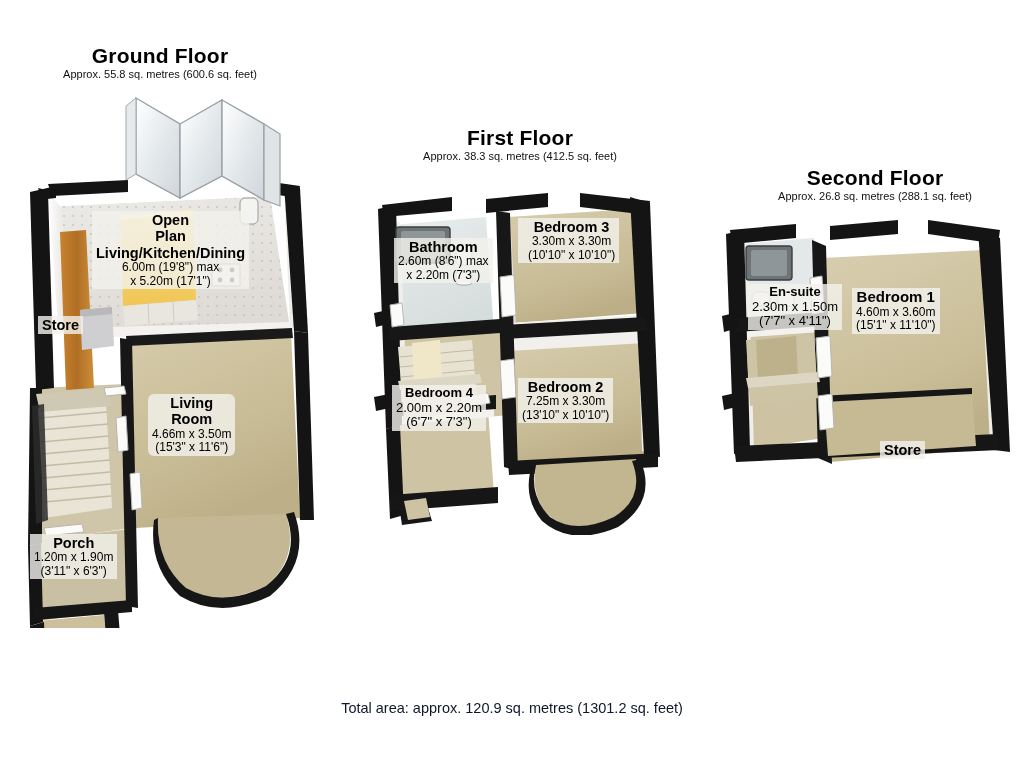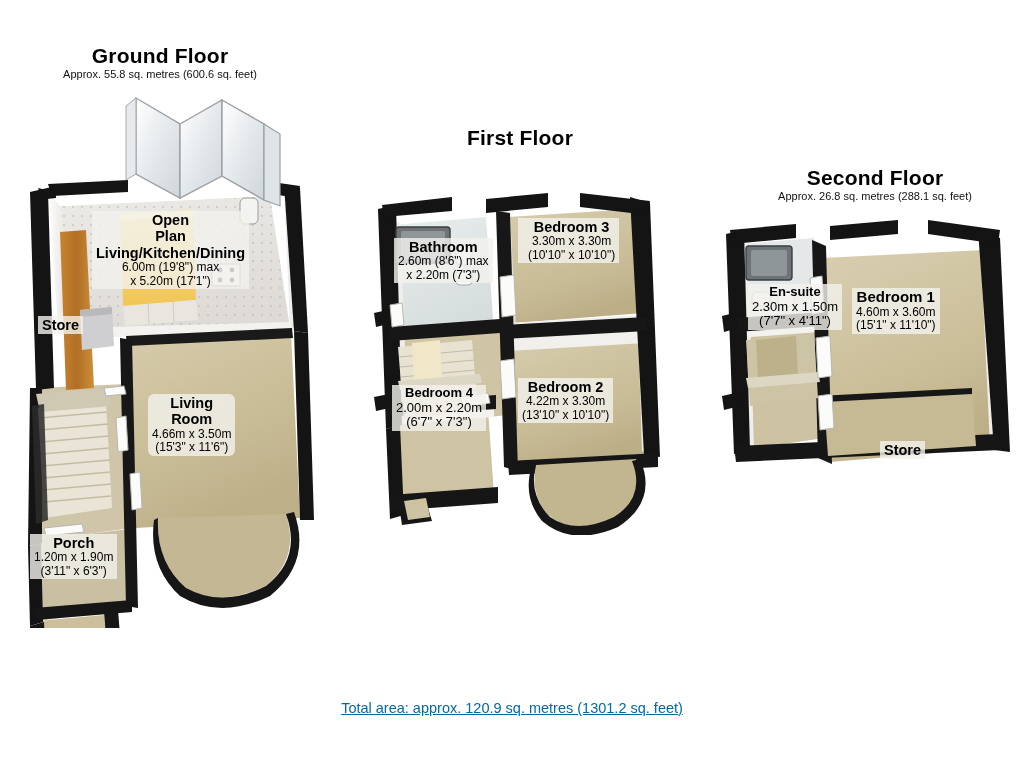--- a/index.html
+++ b/index.html
@@ -28,21 +28,21 @@
     white-space:nowrap;
   }
   .rlabel .nm{font-size:14.5px;font-weight:bold;display:block;}
   .rlabel .nm.sm{font-size:13px;}
   .rlabel .nm.lg{font-size:15px;}
   .rlabel .dm{font-size:12px;display:block;}
   .rlabel .dm.sm{font-size:13px;}
 
   .total{
     position:absolute;left:0;right:0;text-align:center;
-    font-size:14.5px;color:#0369a1;text-decoration:underline;
+    font-size:14.5px;color:#0f172a;
   }
   svg{display:block;}
 </style>
 </head>
 <body>
 
 <div class="stage">
 
   <div class="floor-head" style="left:30px;top:46px;width:260px;">
     <div class="floor-title">Ground Floor</div>
@@ -209,20 +209,21 @@
   </div>
 
   <div class="rlabel" style="left:30px;top:534px;">
     <span class="nm">Porch</span>
     <span class="dm">1.20m x 1.90m</span>
     <span class="dm">(3'11" x 6'3")</span>
   </div>
 
   <div class="floor-head" style="left:395px;top:128px;width:250px;">
     <div class="floor-title">First Floor</div>
+    <div class="floor-sub">Approx. 38.3 sq. metres (412.5 sq. feet)</div>
   </div>
 
   <svg style="position:absolute;left:368px;top:165px;" width="310" height="370" viewBox="0 0 310 370">
     <defs>
       <linearGradient id="gCarpet2" x1="0" y1="0" x2="0.35" y2="1">
         <stop offset="0%" stop-color="#d7cdae"></stop>
           <stop offset="70%" stop-color="#c8bc96"></stop>
         <stop offset="100%" stop-color="#bcaf88"></stop>
       </linearGradient>
       <linearGradient id="gBath" x1="0" y1="0" x2="0.4" y2="1">
@@ -324,21 +325,21 @@
   </div>
 
   <div class="rlabel" style="left:392px;top:385px;">
     <span class="nm sm">Bedroom 4</span>
     <span class="dm sm">2.00m x 2.20m</span>
     <span class="dm sm">(6'7" x 7'3")</span>
   </div>
 
   <div class="rlabel" style="left:518px;top:378px;">
     <span class="nm">Bedroom 2</span>
-    <span class="dm">4.22m x 3.30m</span>
+    <span class="dm">7.25m x 3.30m</span>
     <span class="dm">(13'10" x 10'10")</span>
   </div>
 
   <div class="floor-head" style="left:750px;top:168px;width:250px;">
     <div class="floor-title">Second Floor</div>
     <div class="floor-sub">Approx. 26.8 sq. metres (288.1 sq. feet)</div>
   </div>
 
   <svg style="position:absolute;left:722px;top:200px;" width="300" height="290" viewBox="0 0 300 290">
     <defs>

